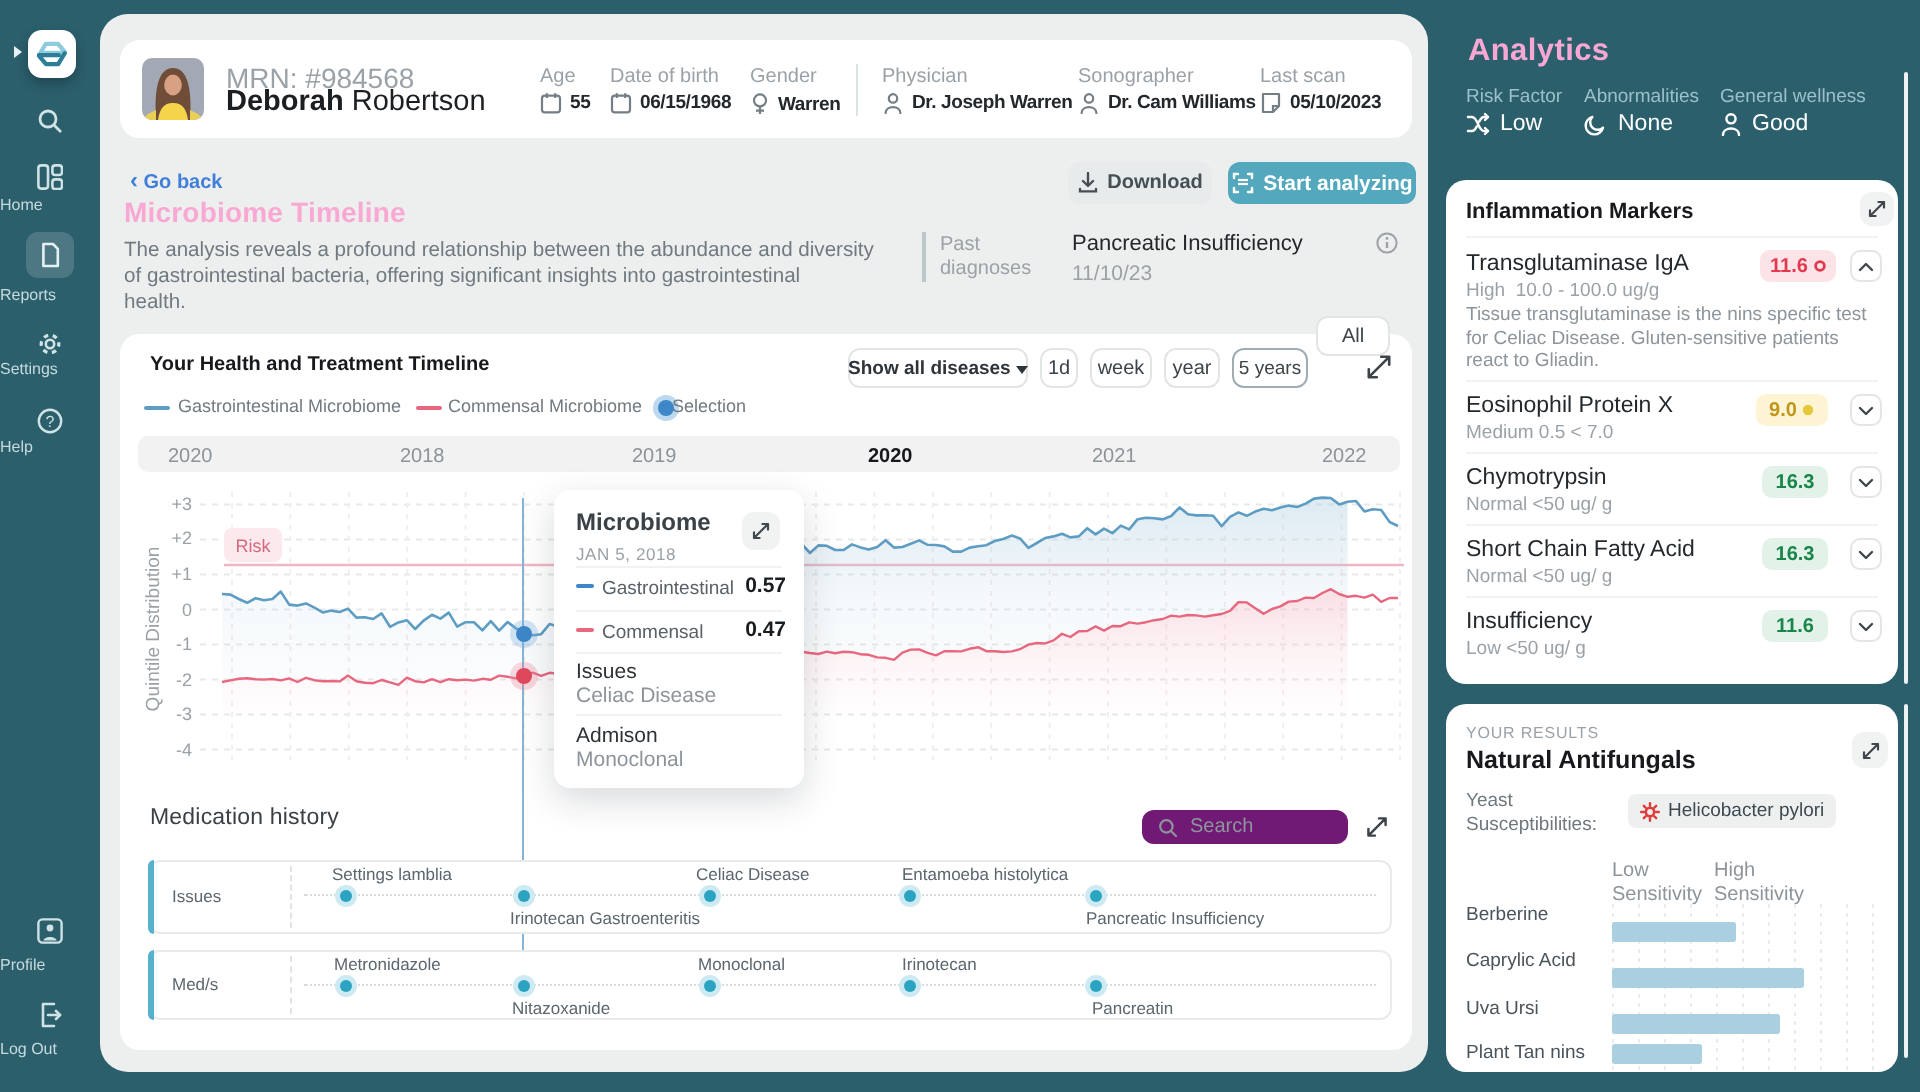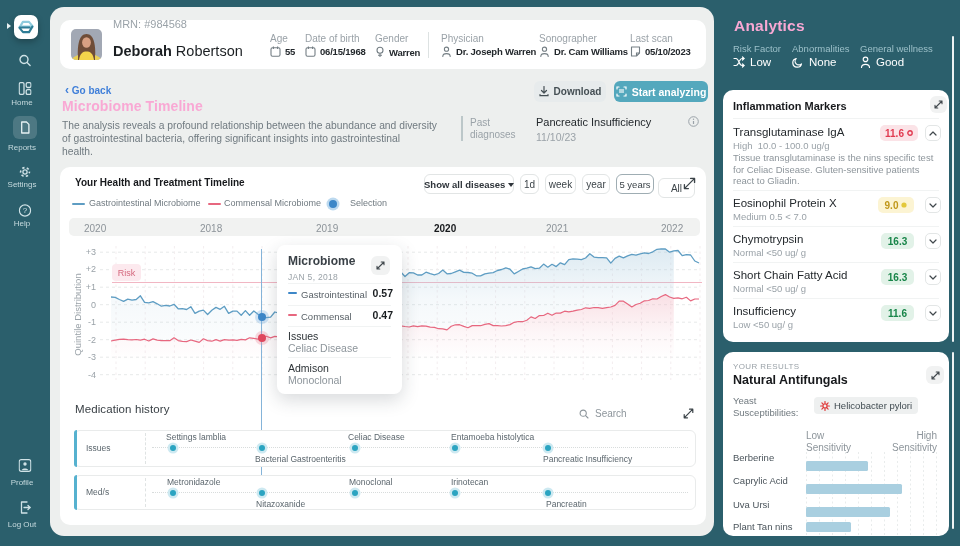--- a/index.html
+++ b/index.html
@@ -1,20 +1,20 @@
 <!DOCTYPE html>
 <html><head><meta charset="utf-8"><style>
 *{margin:0;padding:0;box-sizing:border-box}
 html,body{width:960px;height:546px;overflow:hidden}
 body{font-family:"Liberation Sans",sans-serif;background:#2b5f6c;position:relative;font-size:11px;color:#1b1f22}
 .a{position:absolute}
 .card{background:#fff;border-radius:10px}
 .gray{color:#9aa2a8}
 .dim{color:#707a80}
-.sb-lab{position:absolute;width:44px;text-align:center;color:#c6dade;font-size:8px}
+.sb-lab{position:absolute;width:44px;text-align:left;color:#c6dade;font-size:8px}
 .ic{position:absolute;left:50%;transform:translateX(-50%)}
 .exp{position:absolute;background:#f1f2f2;border-radius:6px;display:flex;align-items:center;justify-content:center}
 .chev{position:absolute;width:16px;height:16px;border:1px solid #e3e6e6;border-radius:5px;display:flex;align-items:center;justify-content:center}
 .badge{position:absolute;height:16px;border-radius:5px;font-weight:bold;font-size:10px;display:flex;align-items:center;justify-content:center;gap:3px}
 .mrow-lab{font-size:8.5px;color:#5b666d}
 .dot{position:absolute;width:6px;height:6px;border-radius:50%;background:#2ba4c1;box-shadow:0 0 0 2.5px #cde9f1}
 .hv{display:flex;align-items:center;gap:4px;font-size:9.5px;letter-spacing:-.2px;color:#23282c;white-space:nowrap}
 .tbtn{position:absolute;height:20px;border:1px solid #e2e5e5;border-radius:6px;background:#fff;display:flex;align-items:center;justify-content:center;font-size:10px;color:#3c4449}
 .ylab{position:absolute;width:20px;text-align:right;font-size:9px;color:#9aa2a8}
 .yr{position:absolute;font-size:10px;color:#8c9399;top:223px}
@@ -81,21 +81,21 @@
 <div class="a" style="left:71px;top:29px;width:31px;height:31px;border-radius:5px;overflow:hidden">
   <svg width="31" height="31" viewBox="0 0 31 31">
     <rect width="31" height="31" fill="#a2a8b4"></rect>
     <path d="M7 31 C6 16 8 5 15.5 5 C23 5 25 16 24 31 Z" fill="#6f4d38"></path>
     <ellipse cx="15.5" cy="13.5" rx="4.4" ry="5.2" fill="#d9a183"></ellipse>
     <path d="M8 31 C9 24 12 22.5 15.5 22.5 C19 22.5 22 24 23 31 Z" fill="#f4d44b"></path>
     <path d="M0 31 L7 31 L7 26 L3 28 Z" fill="#e9cf55"></path>
     <path d="M31 31 L24 31 L24 26 L28 28 Z" fill="#e9cf55"></path>
   </svg>
 </div>
-<div class="a gray" style="left:113px;top:18px;font-size:11px">MRN: #984568</div>
+<div class="a gray" style="left:113px;top:31px;font-size:14px">MRN: #984568</div>
 <div class="a" style="left:113px;top:43px;font-size:14.5px"><b>Deborah</b> Robertson</div>
 
 <div class="a gray" style="left:270px;top:33px;font-size:10px">Age</div>
 <div class="a hv" style="left:270px;top:46px">
     <svg width="11" height="11" viewBox="0 0 11 11">
       <rect x="1" y="1.8" width="9" height="8.4" rx="1.5" fill="none" stroke="#747e84" stroke-width="1.1"></rect>
       <line x1="3.4" y1="0.6" x2="3.4" y2="3" stroke="#747e84" stroke-width="1.1"></line>
       <line x1="7.6" y1="0.6" x2="7.6" y2="3" stroke="#747e84" stroke-width="1.1"></line>
     </svg>
     <b>55</b>
@@ -171,31 +171,31 @@
   Start analyzing</div>
 
 <div class="a card" style="left:60px;top:167px;width:646px;height:358px"></div>
 <div class="a" style="left:75px;top:177px;font-size:10px;font-weight:bold;color:#17191c">Your Health and Treatment Timeline</div>
 
 <div class="tbtn" style="left:424px;top:174px;width:90px;font-weight:bold;color:#2e343a;white-space:nowrap;font-size:9.5px">Show all diseases&nbsp;<span style="display:inline-block;width:0;height:0;border-top:4px solid #2e343a;border-left:3.5px solid transparent;border-right:3.5px solid transparent;margin-top:1px"></span></div>
 <div class="tbtn" style="left:520px;top:174px;width:19px">1d</div>
 <div class="tbtn" style="left:545px;top:174px;width:31px">week</div>
 <div class="tbtn" style="left:582px;top:174px;width:28px">year</div>
 <div class="tbtn" style="left:616px;top:174px;width:38px;border-color:#9fadb3;font-size:9.5px">5 years</div>
-<div class="tbtn" style="left:658px;top:178px;width:37px">All</div>
+<div class="tbtn" style="left:658px;top:158px;width:37px">All</div>
 <svg class="a" style="left:683px;top:177px" width="13" height="13" viewBox="0 0 13 13">
     <path d="M1.4 11.6 L11.6 1.4 M1.4 7.6 L1.4 11.6 L5.4 11.6 M11.6 5.4 L11.6 1.4 L7.6 1.4" fill="none" stroke="#3c4449" stroke-width="1.3" stroke-linecap="round" stroke-linejoin="round"></path>
   </svg>
 
 <div class="a" style="left:72px;top:203px;width:13px;height:2px;background:#5e9dc3;border-radius:1px"></div>
 <div class="a dim" style="left:89px;top:198px;font-size:9px">Gastrointestinal Microbiome</div>
 <div class="a" style="left:208px;top:203px;width:13px;height:2px;background:#e7677f;border-radius:1px"></div>
 <div class="a dim" style="left:224px;top:198px;font-size:9px">Commensal Microbiome</div>
 <div class="a" style="left:329px;top:200px;width:8px;height:8px;border-radius:50%;background:#3d87c8;box-shadow:0 0 0 2.5px #bcd9ef"></div>
-<div class="a dim" style="left:350px;top:198px;font-size:9px">Selection</div>
+<div class="a dim" style="left:336px;top:198px;font-size:9px">Selection</div>
 
 <div class="a" style="left:69px;top:218px;width:631px;height:18px;background:#f1f2f1;border-radius:5px"></div>
 <div class="yr" style="left:84px">2020</div>
 <div class="yr" style="left:200px">2018</div>
 <div class="yr" style="left:316px">2019</div>
 <div class="yr" style="left:434px;color:#17191c;font-weight:bold">2020</div>
 <div class="yr" style="left:546px">2021</div>
 <div class="yr" style="left:661px">2022</div>
 
 <div class="ylab" style="left:76px;top:247px">+3</div>
@@ -280,21 +280,21 @@
 <div class="a" style="left:301px;top:311px;font-size:9.5px;color:#596167">Commensal</div>
 <div class="a" style="left:368px;top:309px;width:25px;text-align:right;font-size:10.5px;font-weight:bold;color:#191d20">0.47</div>
 <div class="a" style="left:288px;top:326px;width:103px;height:1px;background:#f1f3f3"></div>
 <div class="a" style="left:288px;top:330px;font-size:10.5px;color:#2c3236">Issues</div>
 <div class="a" style="left:288px;top:342px;font-size:10.5px;color:#8d959b">Celiac Disease</div>
 <div class="a" style="left:288px;top:357px;width:103px;height:1px;background:#f1f3f3"></div>
 <div class="a" style="left:288px;top:362px;font-size:10.5px;color:#2c3236">Admison</div>
 <div class="a" style="left:288px;top:374px;font-size:10.5px;color:#8d959b">Monoclonal</div>
 
 <div class="a" style="left:75px;top:403px;font-size:11.5px;color:#3a4146;letter-spacing:.1px">Medication history</div>
-<div class="a" style="left:571px;top:405px;width:103px;height:17px;background:#ffffff;border-radius:6px;display:flex;align-items:center;padding-left:8px;gap:6px">
+<div class="a" style="left:571px;top:405px;width:103px;height:17px;background:#701a75;border-radius:6px;display:flex;align-items:center;padding-left:8px;gap:6px">
   <svg width="10" height="10" viewBox="0 0 10 10">
       <circle cx="4.2" cy="4.2" r="3.1" fill="none" stroke="#8d959b" stroke-width="1.1"></circle>
       <line x1="6.6" y1="6.6" x2="9" y2="9" stroke="#8d959b" stroke-width="1.1" stroke-linecap="round"></line>
     </svg>
   <span style="font-size:10px;color:#8d959b">Search</span>
   </div>
 <svg class="a" style="left:683px;top:408px" width="11" height="11" viewBox="0 0 11 11">
     <path d="M1.2 9.8 L9.8 1.2 M1.2 6.5 L1.2 9.8 L4.5 9.8 M9.8 4.5 L9.8 1.2 L6.5 1.2" fill="none" stroke="#3c4449" stroke-width="1.2" stroke-linecap="round" stroke-linejoin="round"></path>
   </svg>
 
@@ -304,21 +304,21 @@
 <div class="a" style="left:145px;top:433px;width:1px;height:31px;border-left:1px dashed #dfe3e3"></div>
 <div class="a" style="left:152px;top:447px;width:536px;height:1px;border-top:1px dotted #d8dcdc"></div>
 <div class="dot" style="left:170px;top:444.5px"></div>
 <div class="dot" style="left:258.5px;top:444.5px"></div>
 <div class="dot" style="left:351.5px;top:444.5px"></div>
 <div class="dot" style="left:451.5px;top:444.5px"></div>
 <div class="dot" style="left:544.5px;top:444.5px"></div>
 <div class="a mrow-lab" style="left:166px;top:432px">Settings lamblia</div>
 <div class="a mrow-lab" style="left:348px;top:432px">Celiac Disease</div>
 <div class="a mrow-lab" style="left:451px;top:432px">Entamoeba histolytica</div>
-<div class="a mrow-lab" style="left:255px;top:454px">Bacterial Gastroenteritis</div>
+<div class="a mrow-lab" style="left:255px;top:454px">Irinotecan Gastroenteritis</div>
 <div class="a mrow-lab" style="left:543px;top:454px">Pancreatic Insufficiency</div>
 
 <div class="a" style="left:74px;top:475px;width:622px;height:35px;border:1px solid #e9ebeb;border-radius:6px;background:#fff"></div>
 <div class="a" style="left:74px;top:475px;width:3px;height:35px;background:#56b1cf;border-radius:3px 0 0 3px"></div>
 <div class="a mrow-lab" style="left:86px;top:487px">Med/s</div>
 <div class="a" style="left:145px;top:478px;width:1px;height:29px;border-left:1px dashed #dfe3e3"></div>
 <div class="a" style="left:152px;top:492px;width:536px;height:1px;border-top:1px dotted #d8dcdc"></div>
 <div class="dot" style="left:170px;top:489.5px"></div>
 <div class="dot" style="left:258.5px;top:489.5px"></div>
 <div class="dot" style="left:351.5px;top:489.5px"></div>
@@ -437,21 +437,21 @@
         <line x1="8.1" y1="5" x2="9.4" y2="5"></line>
         <line x1="1.9" y1="1.9" x2="2.8" y2="2.8"></line>
         <line x1="7.2" y1="7.2" x2="8.1" y2="8.1"></line>
         <line x1="8.1" y1="1.9" x2="7.2" y2="2.8"></line>
         <line x1="2.8" y1="7.2" x2="1.9" y2="8.1"></line>
       </g>
     </svg>
   <span style="font-size:9.5px;color:#3f4a50">Helicobacter pylori</span>
   </div>
 <div class="a" style="left:806px;top:430px;font-size:10px;line-height:12px;color:#8d959b">Low<br>Sensitivity</div>
-<div class="a" style="left:857px;top:430px;width:80px;text-align:right;font-size:10px;line-height:12px;color:#8d959b">High<br>Sensitivity</div>
+<div class="a" style="left:857px;top:430px;width:80px;text-align:left;font-size:10px;line-height:12px;color:#8d959b">High<br>Sensitivity</div>
 <div class="a" id="barchart"></div>
 <div class="a" style="left:733px;top:452px;font-size:9.5px;color:#4a545b">Berberine</div>
 <div class="a" style="left:733px;top:475px;font-size:9.5px;color:#4a545b">Caprylic Acid</div>
 <div class="a" style="left:733px;top:499px;font-size:9.5px;color:#4a545b">Uva Ursi</div>
 <div class="a" style="left:733px;top:521px;font-size:9.5px;color:#4a545b">Plant Tan nins</div>
 <svg class="a" style="left:806px;top:452px" width="131" height="84" viewBox="0 0 131 84">
   <g stroke="#e9ecec" stroke-width="1" stroke-dasharray="2 2.5">
     <line x1="0.5" y1="0" x2="0.5" y2="84"></line>
       <line x1="13.5" y1="0" x2="13.5" y2="84"></line>
       <line x1="26.5" y1="0" x2="26.5" y2="84"></line>

